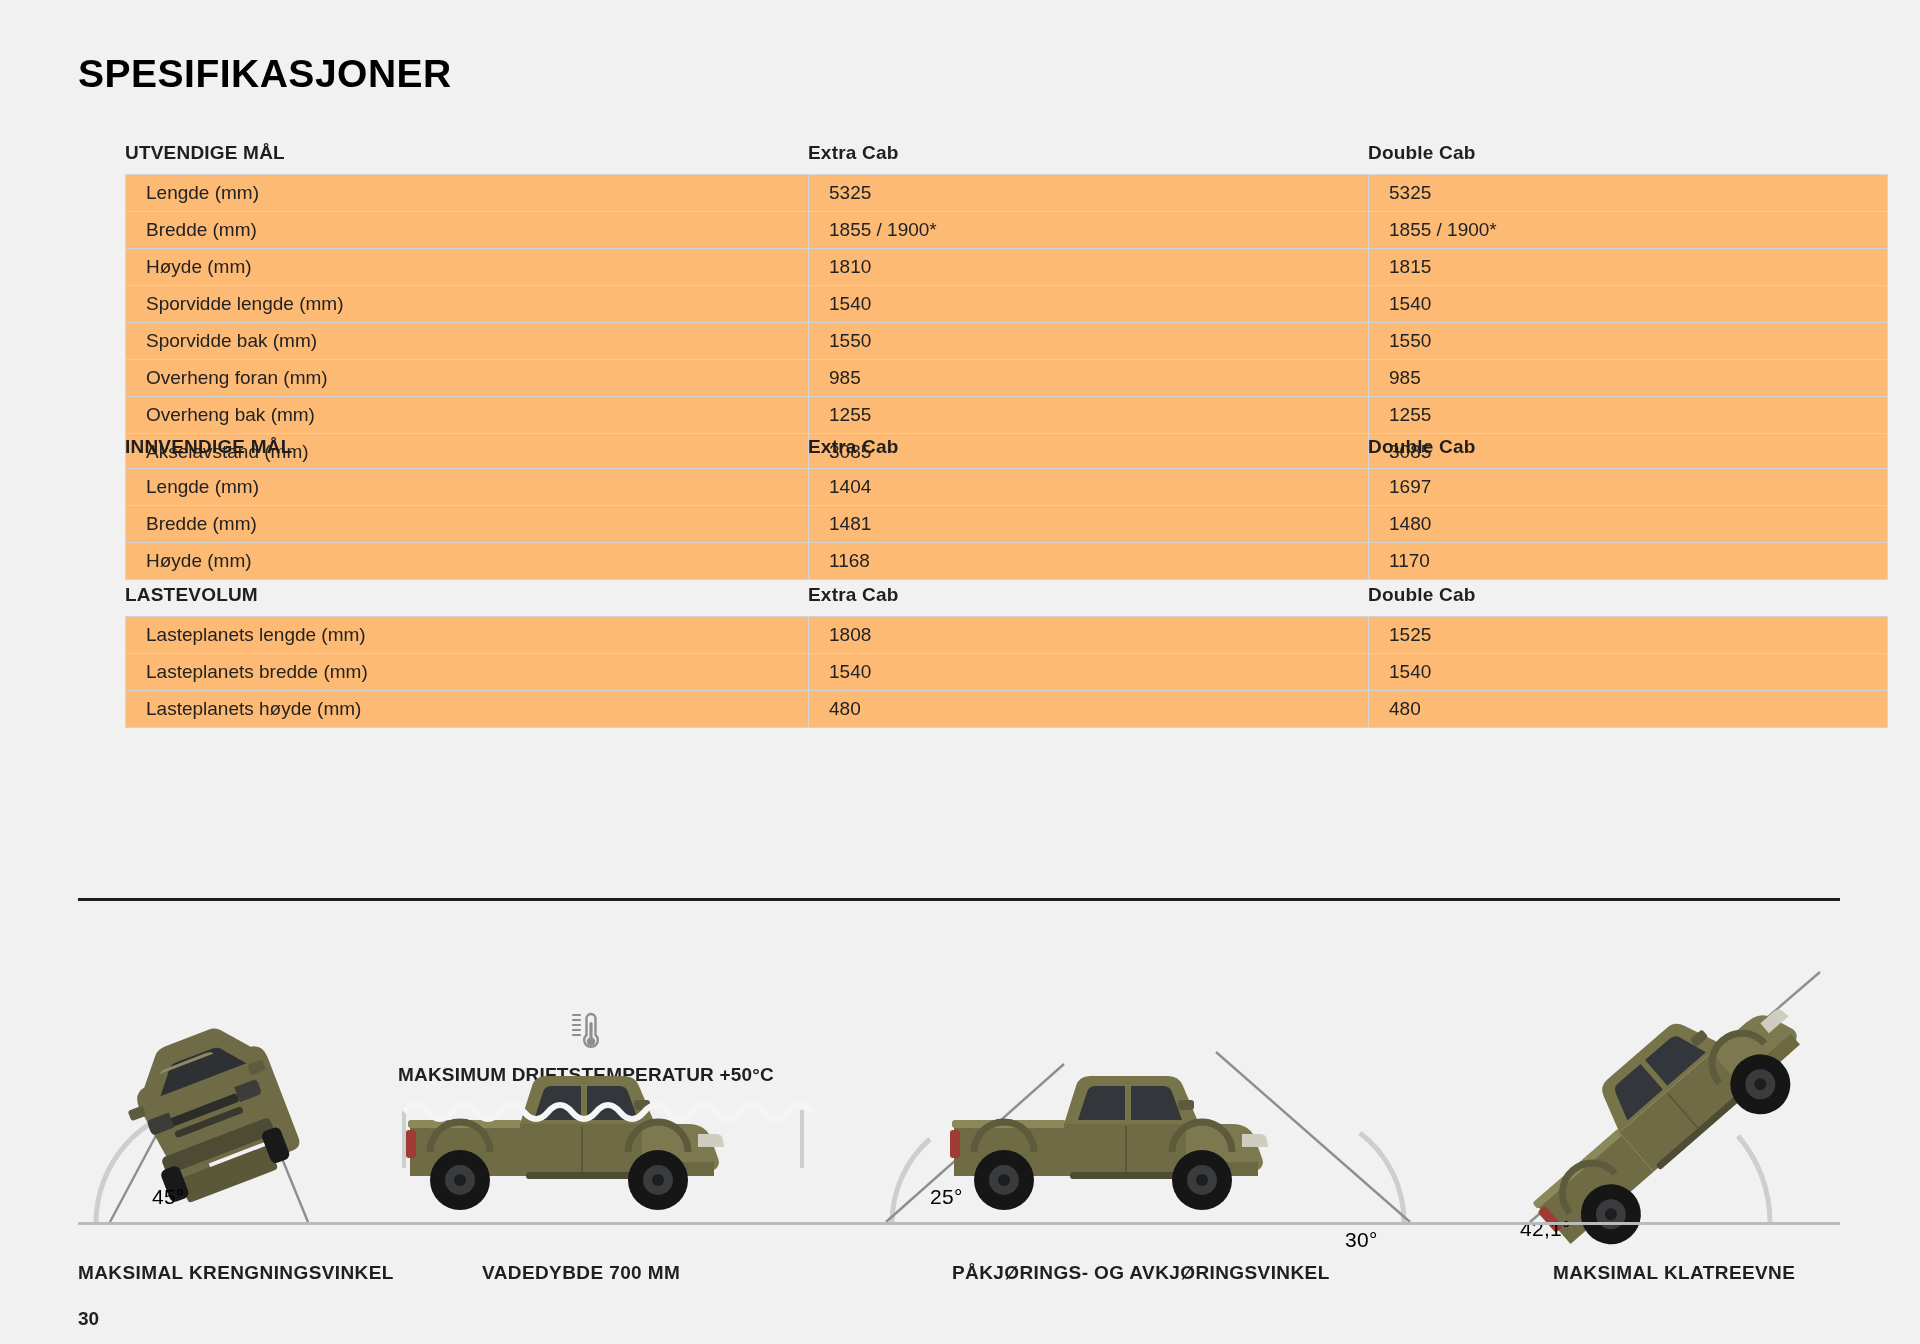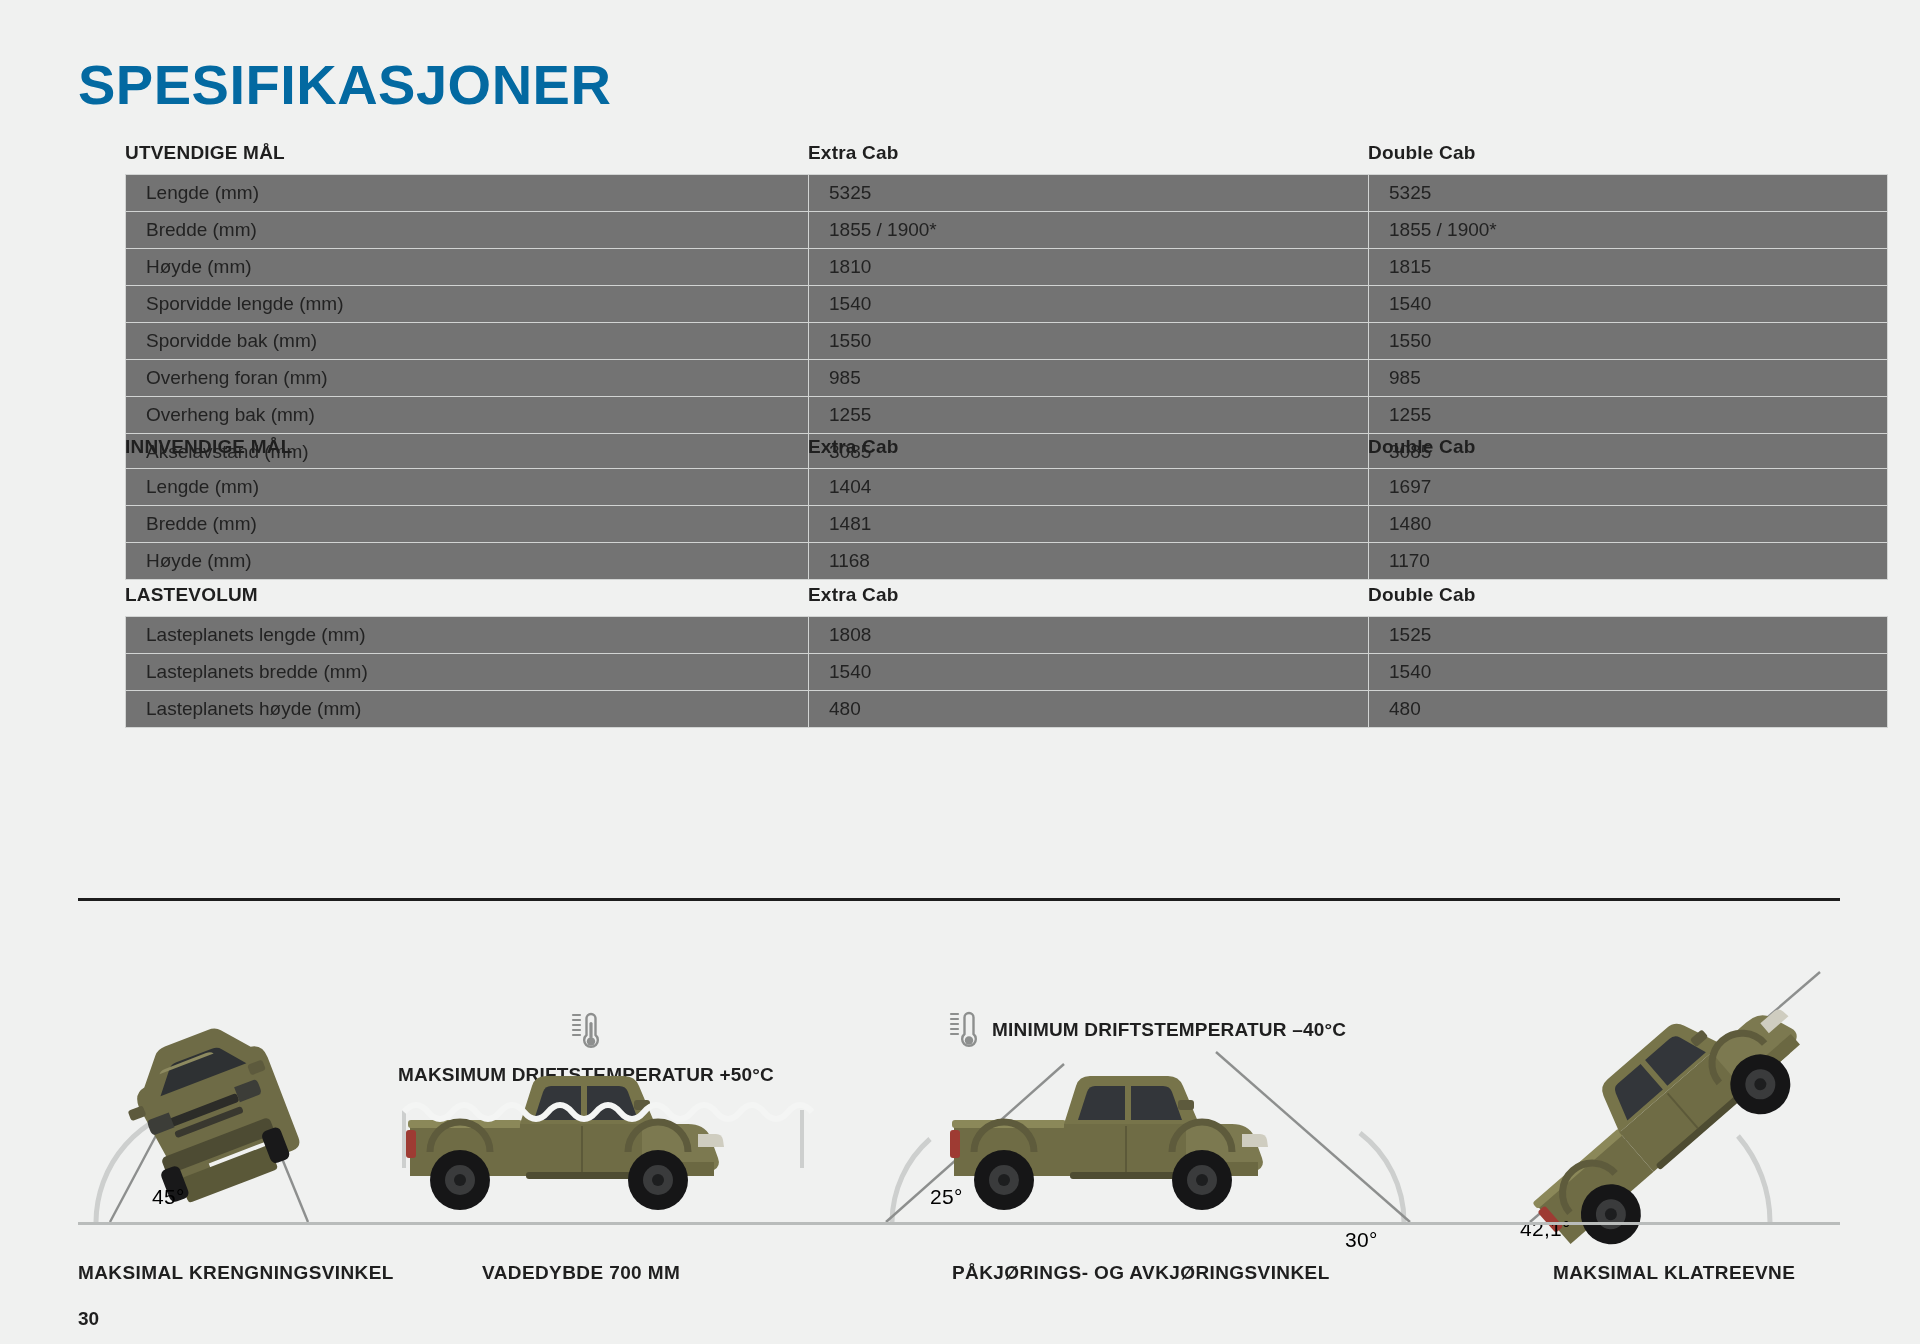--- a/index.html
+++ b/index.html
@@ -9,38 +9,38 @@
     font-family:"Liberation Sans", sans-serif;
     color:#2b2b2b;
     overflow:hidden;
     position:relative;
   }
   .page{position:absolute;inset:0;}
 
   
   .page-title{
     position:absolute;left:78px;top:52px;
-    font-size:56px;font-weight:700;letter-spacing:0.5px;
-    color:#0369a1;
+    font-size:39px;font-weight:700;letter-spacing:0.5px;
+    color:#000000;
   }
 
   
   .spec-block{position:absolute;left:78px;width:1762px;padding-left:47px;}
   .spec-head{
     display:flex;align-items:flex-end;height:36px;
     font-size:19px;font-weight:700;color:#1f1f1f;letter-spacing:.2px;
   }
   .spec-head .c0{width:683px;}
   .spec-head .c1{width:560px;}
   .spec-head .c2{flex:1;}
 
   table.spec{
     border-collapse:collapse;width:100%;margin-top:10px;
     table-layout:fixed;
-    background:#737373;
+    background:#fdba74;
   }
   table.spec td{
     border:1px solid #d2d4d3;
     font-size:19px;color:#222;
     padding:0 0 0 20px;
     height:36px;line-height:36px;
     white-space:nowrap;
   }
   table.spec col.k{width:683px;}
   table.spec col.v1{width:560px;}
@@ -243,36 +243,20 @@
           <line x1="3" y1="25" x2="10" y2="25"></line>
         </g>
         <path d="M21 4 a4.5 4.5 0 0 1 4.5 4.5 v16.5 a6.8 6.8 0 1 1 -9 0 v-16.5 A4.5 4.5 0 0 1 21 4 z" fill="none" stroke="#8d8f8e" stroke-width="2.4"></path>
         <circle cx="21" cy="31.5" r="4.2" fill="#8d8f8e"></circle>
         <rect x="19.4" y="12" width="3.2" height="16" rx="1.6" fill="#8d8f8e"></rect>
       </svg>
     </span>
     <span class="lbl">MAKSIMUM DRIFTSTEMPERATUR +50°C</span>
   </div>
 
-  <div class="thermo-row" id="thermo-min">
-    <span>
-      <svg width="32" height="42" viewBox="0 0 32 42">
-        <g stroke="#8d8f8e" stroke-width="2.2" fill="none" stroke-linecap="round">
-          <line x1="3" y1="5" x2="10" y2="5"></line>
-          <line x1="3" y1="10" x2="10" y2="10"></line>
-          <line x1="3" y1="15" x2="10" y2="15"></line>
-          <line x1="3" y1="20" x2="10" y2="20"></line>
-          <line x1="3" y1="25" x2="10" y2="25"></line>
-        </g>
-        <path d="M21 4 a4.5 4.5 0 0 1 4.5 4.5 v16.5 a6.8 6.8 0 1 1 -9 0 v-16.5 A4.5 4.5 0 0 1 21 4 z" fill="none" stroke="#8d8f8e" stroke-width="2.4"></path>
-        <circle cx="21" cy="31.5" r="4.2" fill="#8d8f8e"></circle>
-      </svg>
-    </span>
-    <span class="lbl">MINIMUM DRIFTSTEMPERATUR –40°C</span>
-  </div>
 
   <div class="cap-area">
 
     <div class="cap-panel" id="panel-tilt">
       <svg width="320" height="235" viewBox="0 0 320 235">
 
         <path d="M18 232 A118 118 0 0 1 120 116" fill="none" stroke="#cdcfce" stroke-width="5"></path>
 
         <line x1="30" y1="232" x2="30" y2="232" stroke="#8d8f8e" stroke-width="2"></line>
         <line x1="32" y1="232" x2="98" y2="108" stroke="#8d8f8e" stroke-width="2.4"></line>

